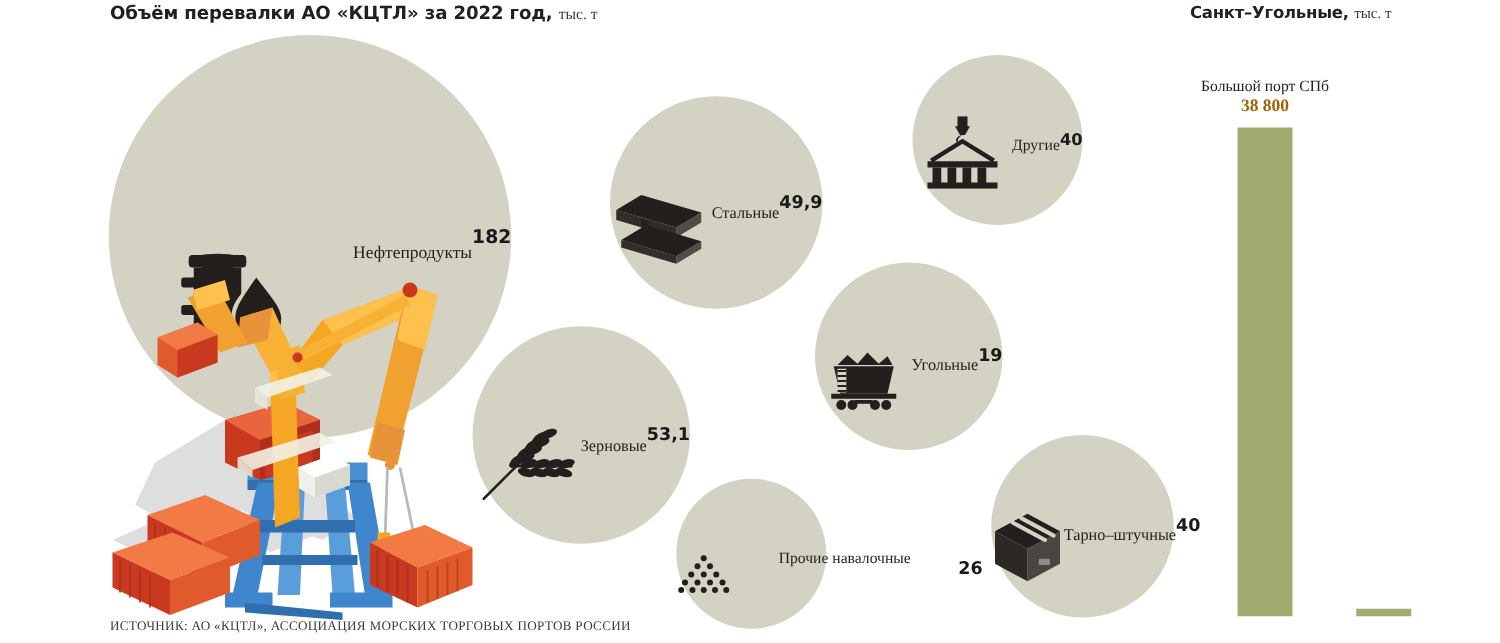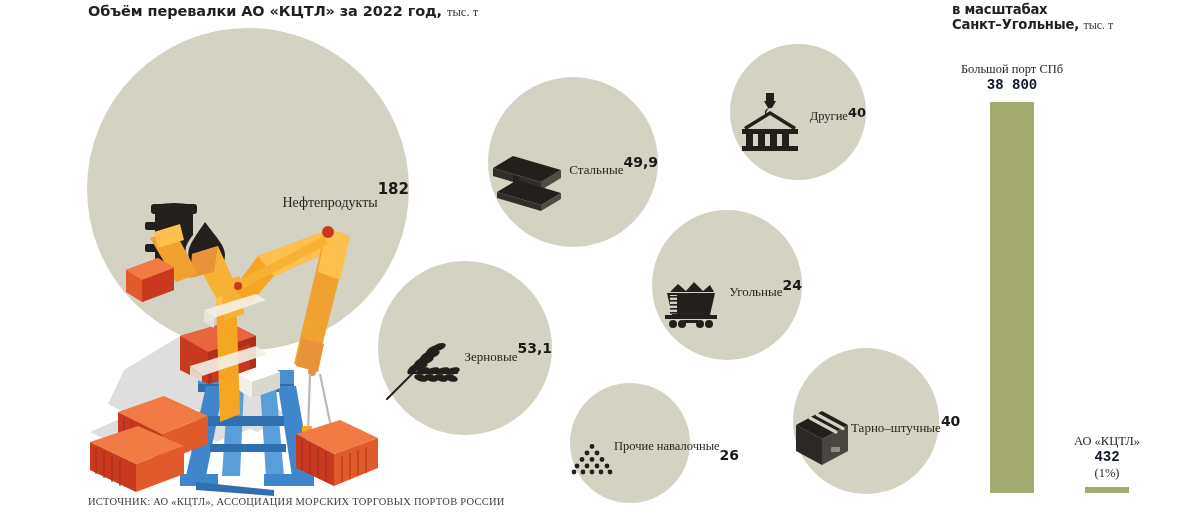--- a/index.html
+++ b/index.html
@@ -55,21 +55,21 @@
     line-height:17px;margin-top:1px;
   }
 
   
   #b-oil    {left:87px;  top:28px;  width:322px;height:322px;}
   #b-steel  {left:488px; top:77px;  width:170px;height:170px;}
   #b-other  {left:730px; top:44px;  width:136px;height:136px;}
   #b-grain  {left:378px; top:261px; width:174px;height:174px;}
   #b-coal   {left:652px; top:210px; width:150px;height:150px;}
   #b-pack   {left:793px; top:348px; width:146px;height:146px;}
-  #b-bulk   {left:570px; top:383px; width:120px;height:120px;}
+  #b-bulk   {left:541px; top:383px; width:120px;height:120px;gap:38px;}
 
   #b-oil   .bub-icon{height:118px;}
   #b-steel .bub-icon{height:78px;}
   #b-other .bub-icon{height:62px;}
   #b-grain .bub-icon{height:82px;}
   #b-coal  .bub-icon{height:68px;}
   #b-pack  .bub-icon{height:70px;}
   #b-bulk  .bub-icon{height:52px;}
 
   #b-oil   .bub-label{font-size:14px;}
@@ -86,22 +86,22 @@
   .bar{position:absolute;background:#a4ab70;}
   #bar-port{left:990px;top:102px;width:44px;height:391px;}
   #bar-kctl{left:1085px;top:487px;width:44px;height:6px;}
 
   .cap{position:absolute;text-align:center;}
   .cap .name{
     font-family:"Liberation Serif", serif;
     font-size:12.5px;color:#231f1c;line-height:15px;white-space:nowrap;
   }
   .cap .num{
-    font-family:Liberation Mono, monospace;
-    font-weight:bold;font-size:14px;color:#0f172a;line-height:17px;
+    font-family:Liberation Serif, serif;
+    font-weight:bold;font-size:14px;color:#a16207;line-height:17px;
   }
   .cap .pct{
     font-family:"Liberation Serif", serif;
     font-size:12.5px;color:#231f1c;line-height:15px;
   }
   #cap-port{left:942px;top:62px;width:140px;}
   #cap-kctl{left:1037px;top:434px;width:140px;}
 
   
   .source{
@@ -115,21 +115,20 @@
 <body>
 
 <div class="stage">
 
   <div class="title-left">
     <span>Объём перевалки АО «КЦТЛ» за 2022 год,</span>
     <span class="unit">тыс. т</span>
   </div>
 
   <div class="title-right">
-    <div>в масштабах</div>
     <div>
       <span>Санкт–Угольные,</span>
       <span class="unit">тыс. т</span>
     </div>
   </div>
 
   <div class="bubble" id="b-oil">
     <div class="bub-icon" style="margin-top:52px;">
       <svg width="84" height="74" viewBox="0 0 84 74">
         <g fill="#231f1c">
@@ -241,21 +240,21 @@
           <rect x="5" y="35" width="52" height="4"></rect>
           <rect x="24" y="40" width="14" height="3"></rect>
           <circle cx="13" cy="44" r="4"></circle>
           <circle cx="22" cy="44" r="4"></circle>
           <circle cx="40" cy="44" r="4"></circle>
           <circle cx="49" cy="44" r="4"></circle>
         </g>
       </svg>
     </div>
     <div class="bub-label" style="margin-top:12px;text-align:center;">Угольные</div>
-    <div class="bub-value">24</div>
+    <div class="bub-value">19</div>
   </div>
 
   <div class="bubble" id="b-pack">
     <div class="bub-icon" style="margin-top:22px;">
       <svg width="58" height="58" viewBox="0 0 58 58">
         <g fill="#231f1c">
           <path d="M29 2 L55 16 L29 30 L3 16 Z"></path>
           <path d="M3 16 L29 30 L29 56 L3 42 Z" opacity="0.95"></path>
           <path d="M55 16 L29 30 L29 56 L55 42 Z" opacity="0.78"></path>
         </g>
@@ -409,22 +408,17 @@
       </g>
     </g>
   </svg>
 
   <div class="cap" id="cap-port">
     <div class="name">Большой порт СПб</div>
     <div class="num">38 800</div>
   </div>
   <div class="bar" id="bar-port"></div>
 
-  <div class="cap" id="cap-kctl">
-    <div class="name">АО «КЦТЛ»</div>
-    <div class="num">432</div>
-    <div class="pct">(1%)</div>
-  </div>
   <div class="bar" id="bar-kctl"></div>
 
   <div class="source">ИСТОЧНИК: АО «КЦТЛ», АССОЦИАЦИЯ МОРСКИХ ТОРГОВЫХ ПОРТОВ РОССИИ</div>
 
 </div>
 
 </body></html>

